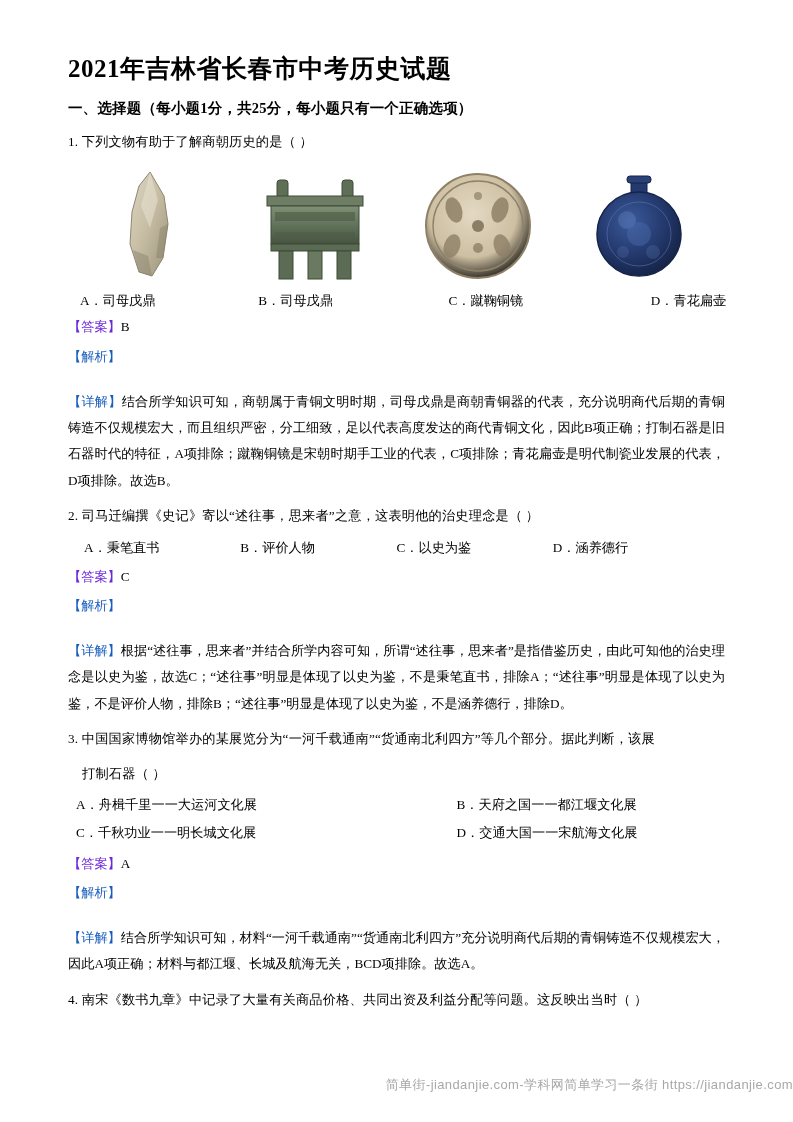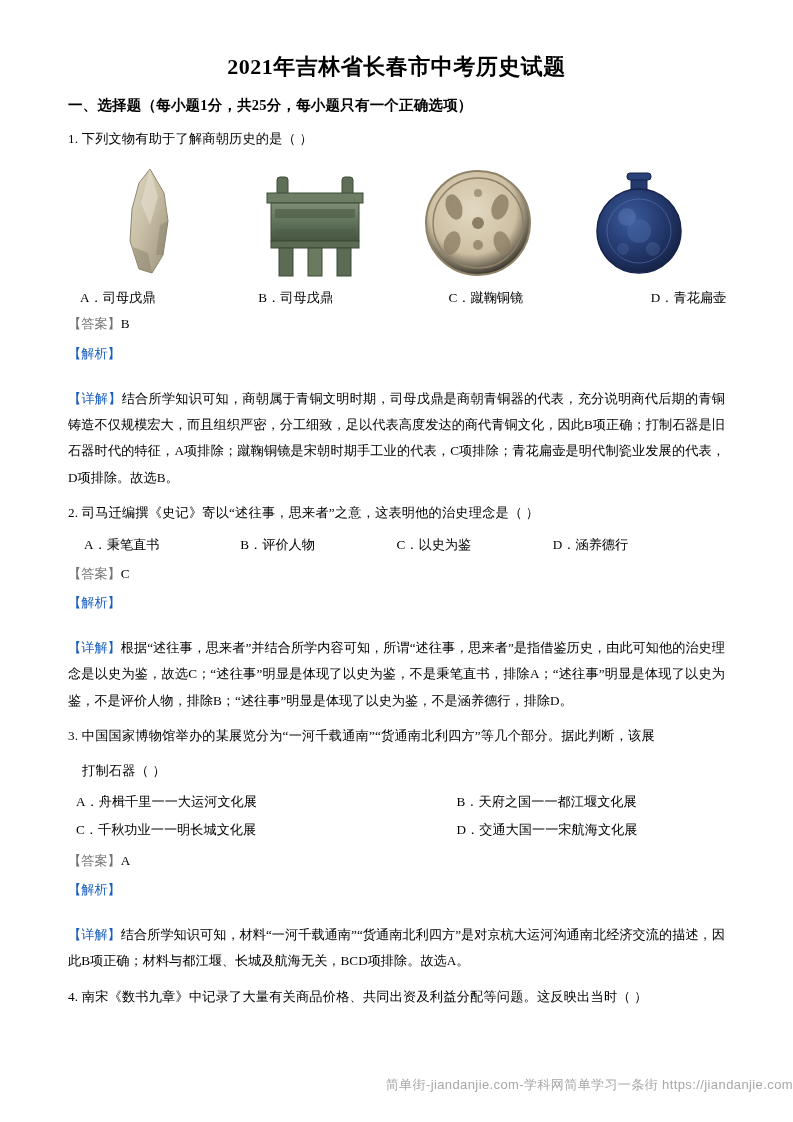--- a/index.html
+++ b/index.html
@@ -15,22 +15,22 @@
     color: #000000;
   }
   .page {
     position: relative;
     width: 793px;
     height: 1122px;
     box-sizing: border-box;
     padding: 52px 68px 0 68px;
   }
   .doc-title {
-    text-align: center;
-    font-size: 22px;
+    text-align: left;
+    font-size: 25px;
     font-weight: bold;
     letter-spacing: 0.5px;
     margin: 0 0 14px 0;
   }
   .section-head {
     font-size: 14.5px;
     font-weight: bold;
     margin: 8px 0 12px 0;
     letter-spacing: 0.2px;
   }
@@ -43,21 +43,21 @@
   .q-stem.indent-cont {
     text-indent: 14px;
   }
   .answer-line {
     font-size: 13.2px;
     line-height: 1.9;
     margin: 4px 0;
     color: #1b5fbe;
   }
   .answer-line .tag {
-    color: #737373;
+    color: #6d28d9;
   }
   .answer-line .val {
     color: #000000;
   }
   .explain-tag {
     font-size: 13.2px;
     line-height: 1.9;
     margin: 4px 0;
     color: #1b5fbe;
   }
@@ -272,19 +272,19 @@
   </div>
   <div class="opts-2">
     <div class="opt">C．千秋功业一一明长城文化展</div>
     <div class="opt">D．交通大国一一宋航海文化展</div>
   </div>
   <div class="answer-line">
     <span class="tag">【答案】</span><span class="val">A</span>
   </div>
   <div class="explain-tag">【解析】</div>
   <div class="detail-block">
-    <span class="tag">【详解】</span><span>结合所学知识可知，材料“一河千载通南”“货通南北利四方”是对京杭大运河沟通南北经济交流的描述，因此B项正确；材料与都江堰、长城及航海无关，BCD项排除。故选A。</span>
+    <span class="tag">【详解】</span><span>结合所学知识可知，材料“一河千载通南”“货通南北利四方”充分说明商代后期的青铜铸造不仅规模宏大，因此A项正确；材料与都江堰、长城及航海无关，BCD项排除。故选A。</span>
   </div>
 
   <div class="q-stem">4. 南宋《数书九章》中记录了大量有关商品价格、共同出资及利益分配等问题。这反映出当时（      ）</div>
 
   <div class="footer">简单街-jiandanjie.com-学科网简单学习一条街 https://jiandanjie.com</div>
 </div>
 
 </body></html>

